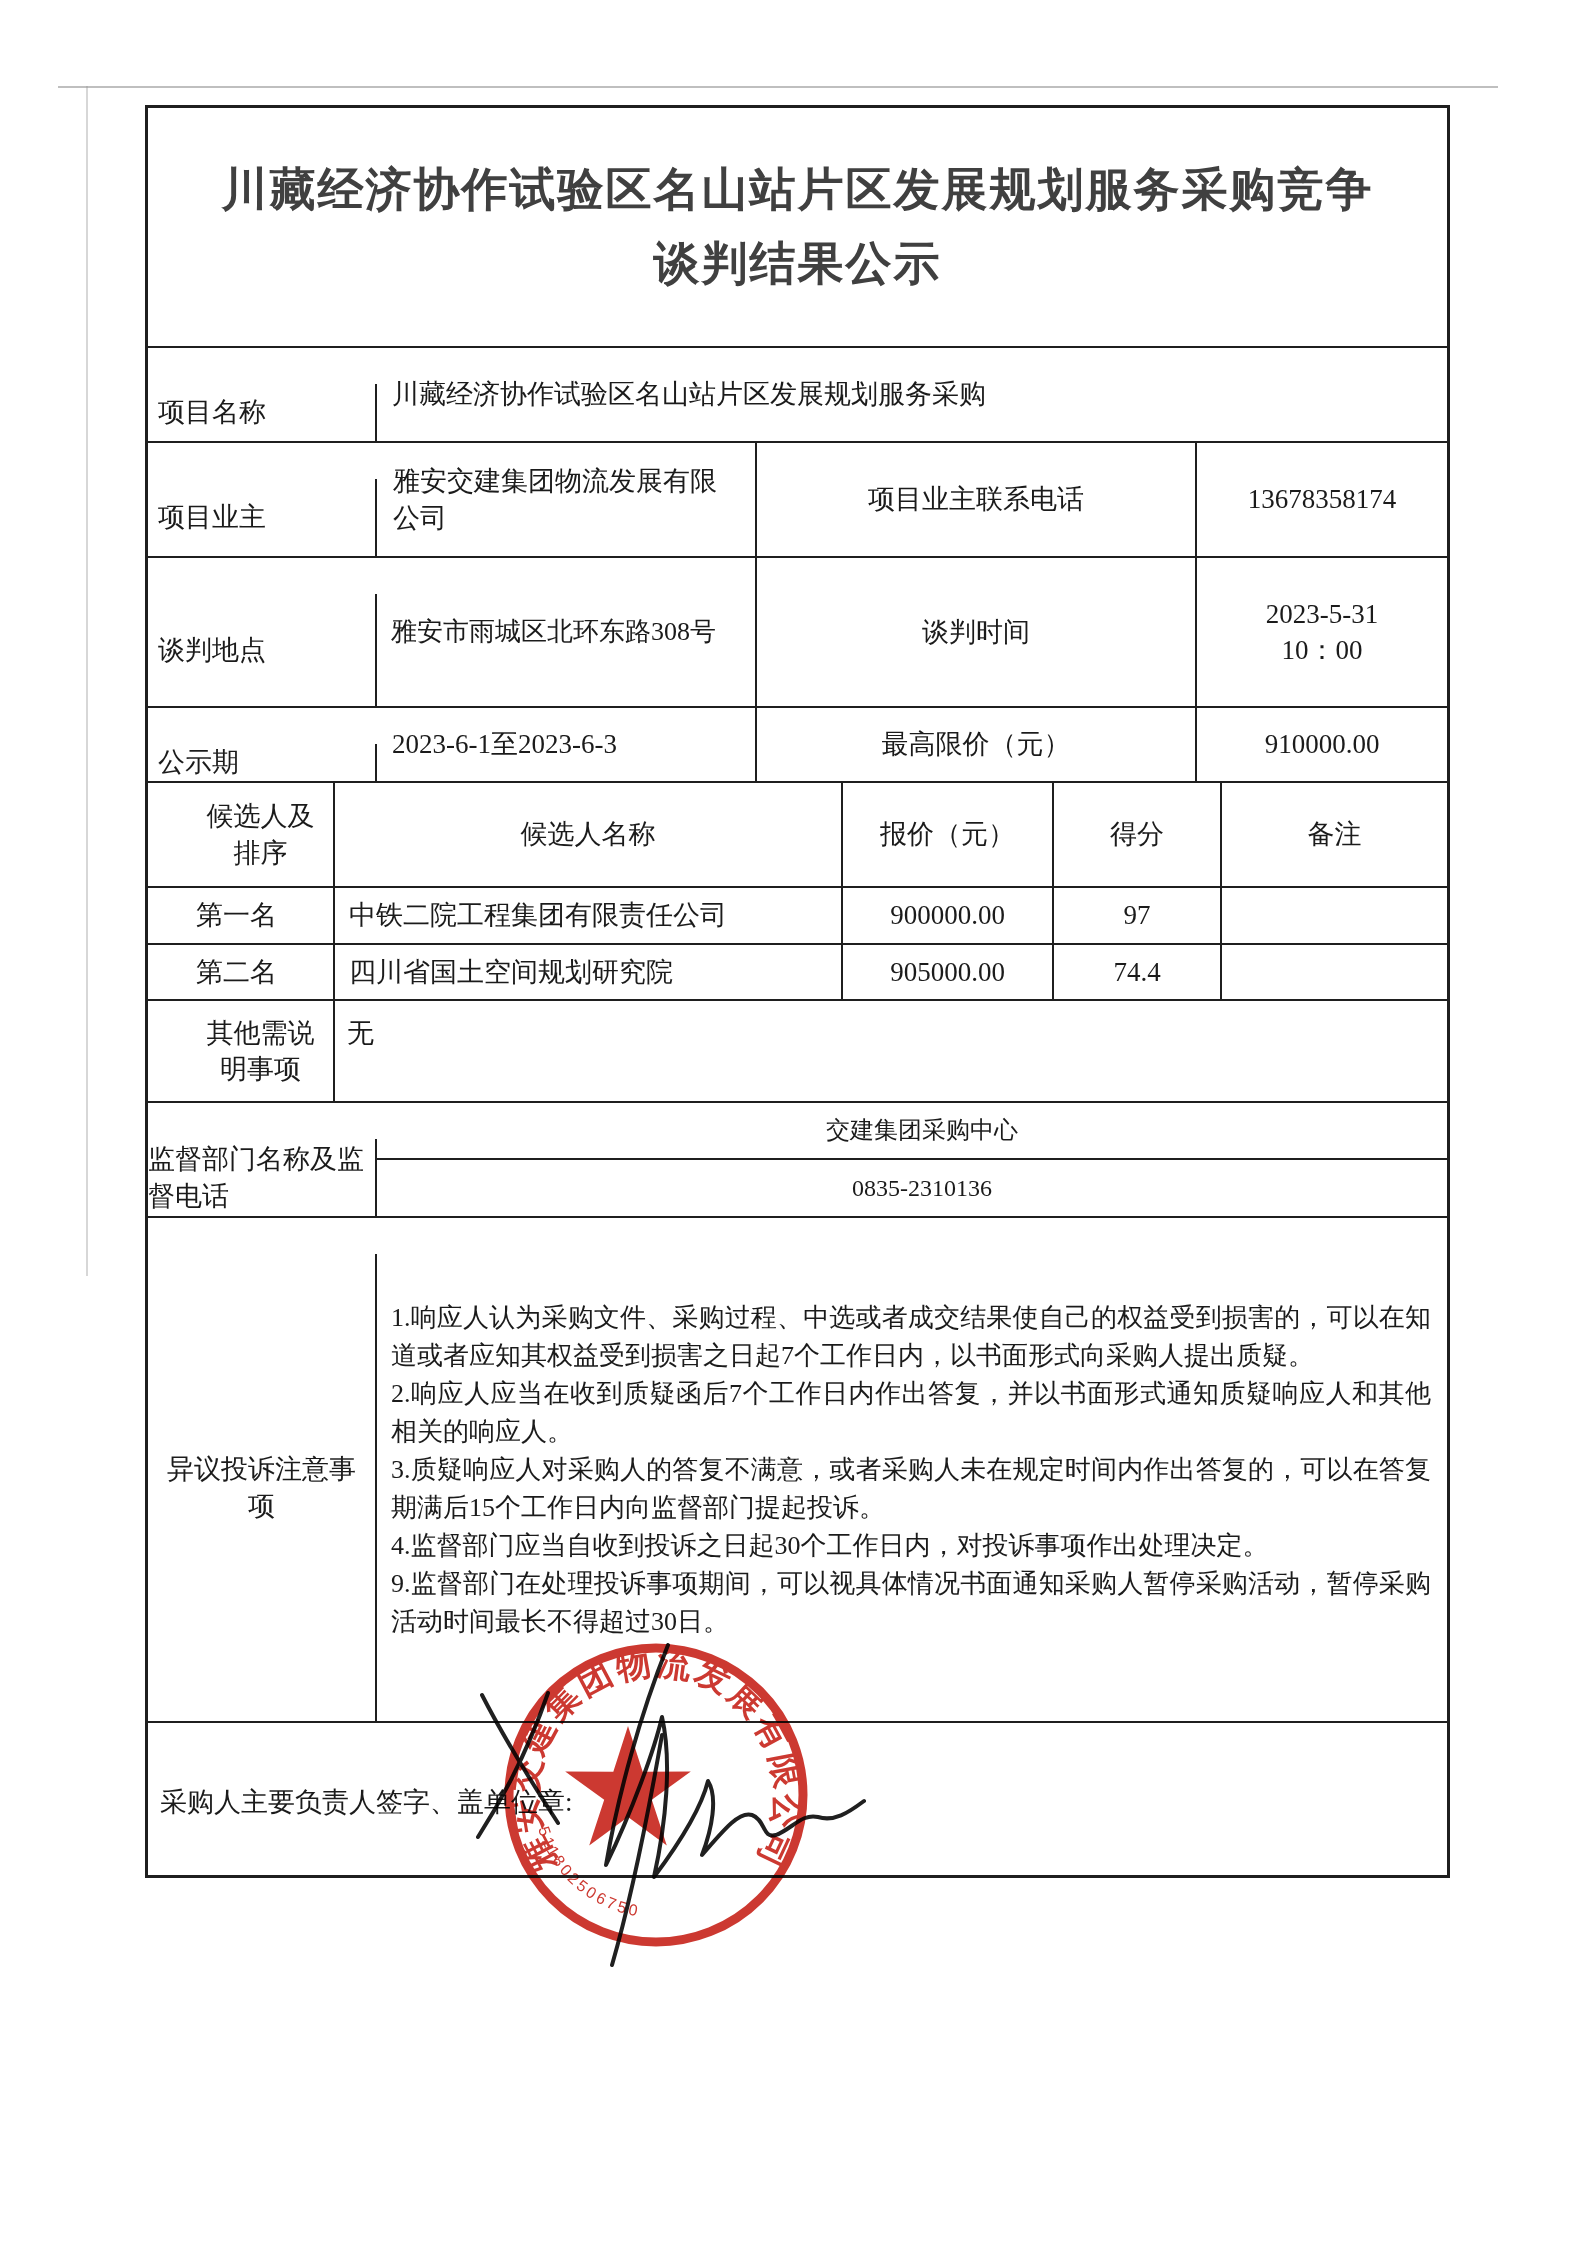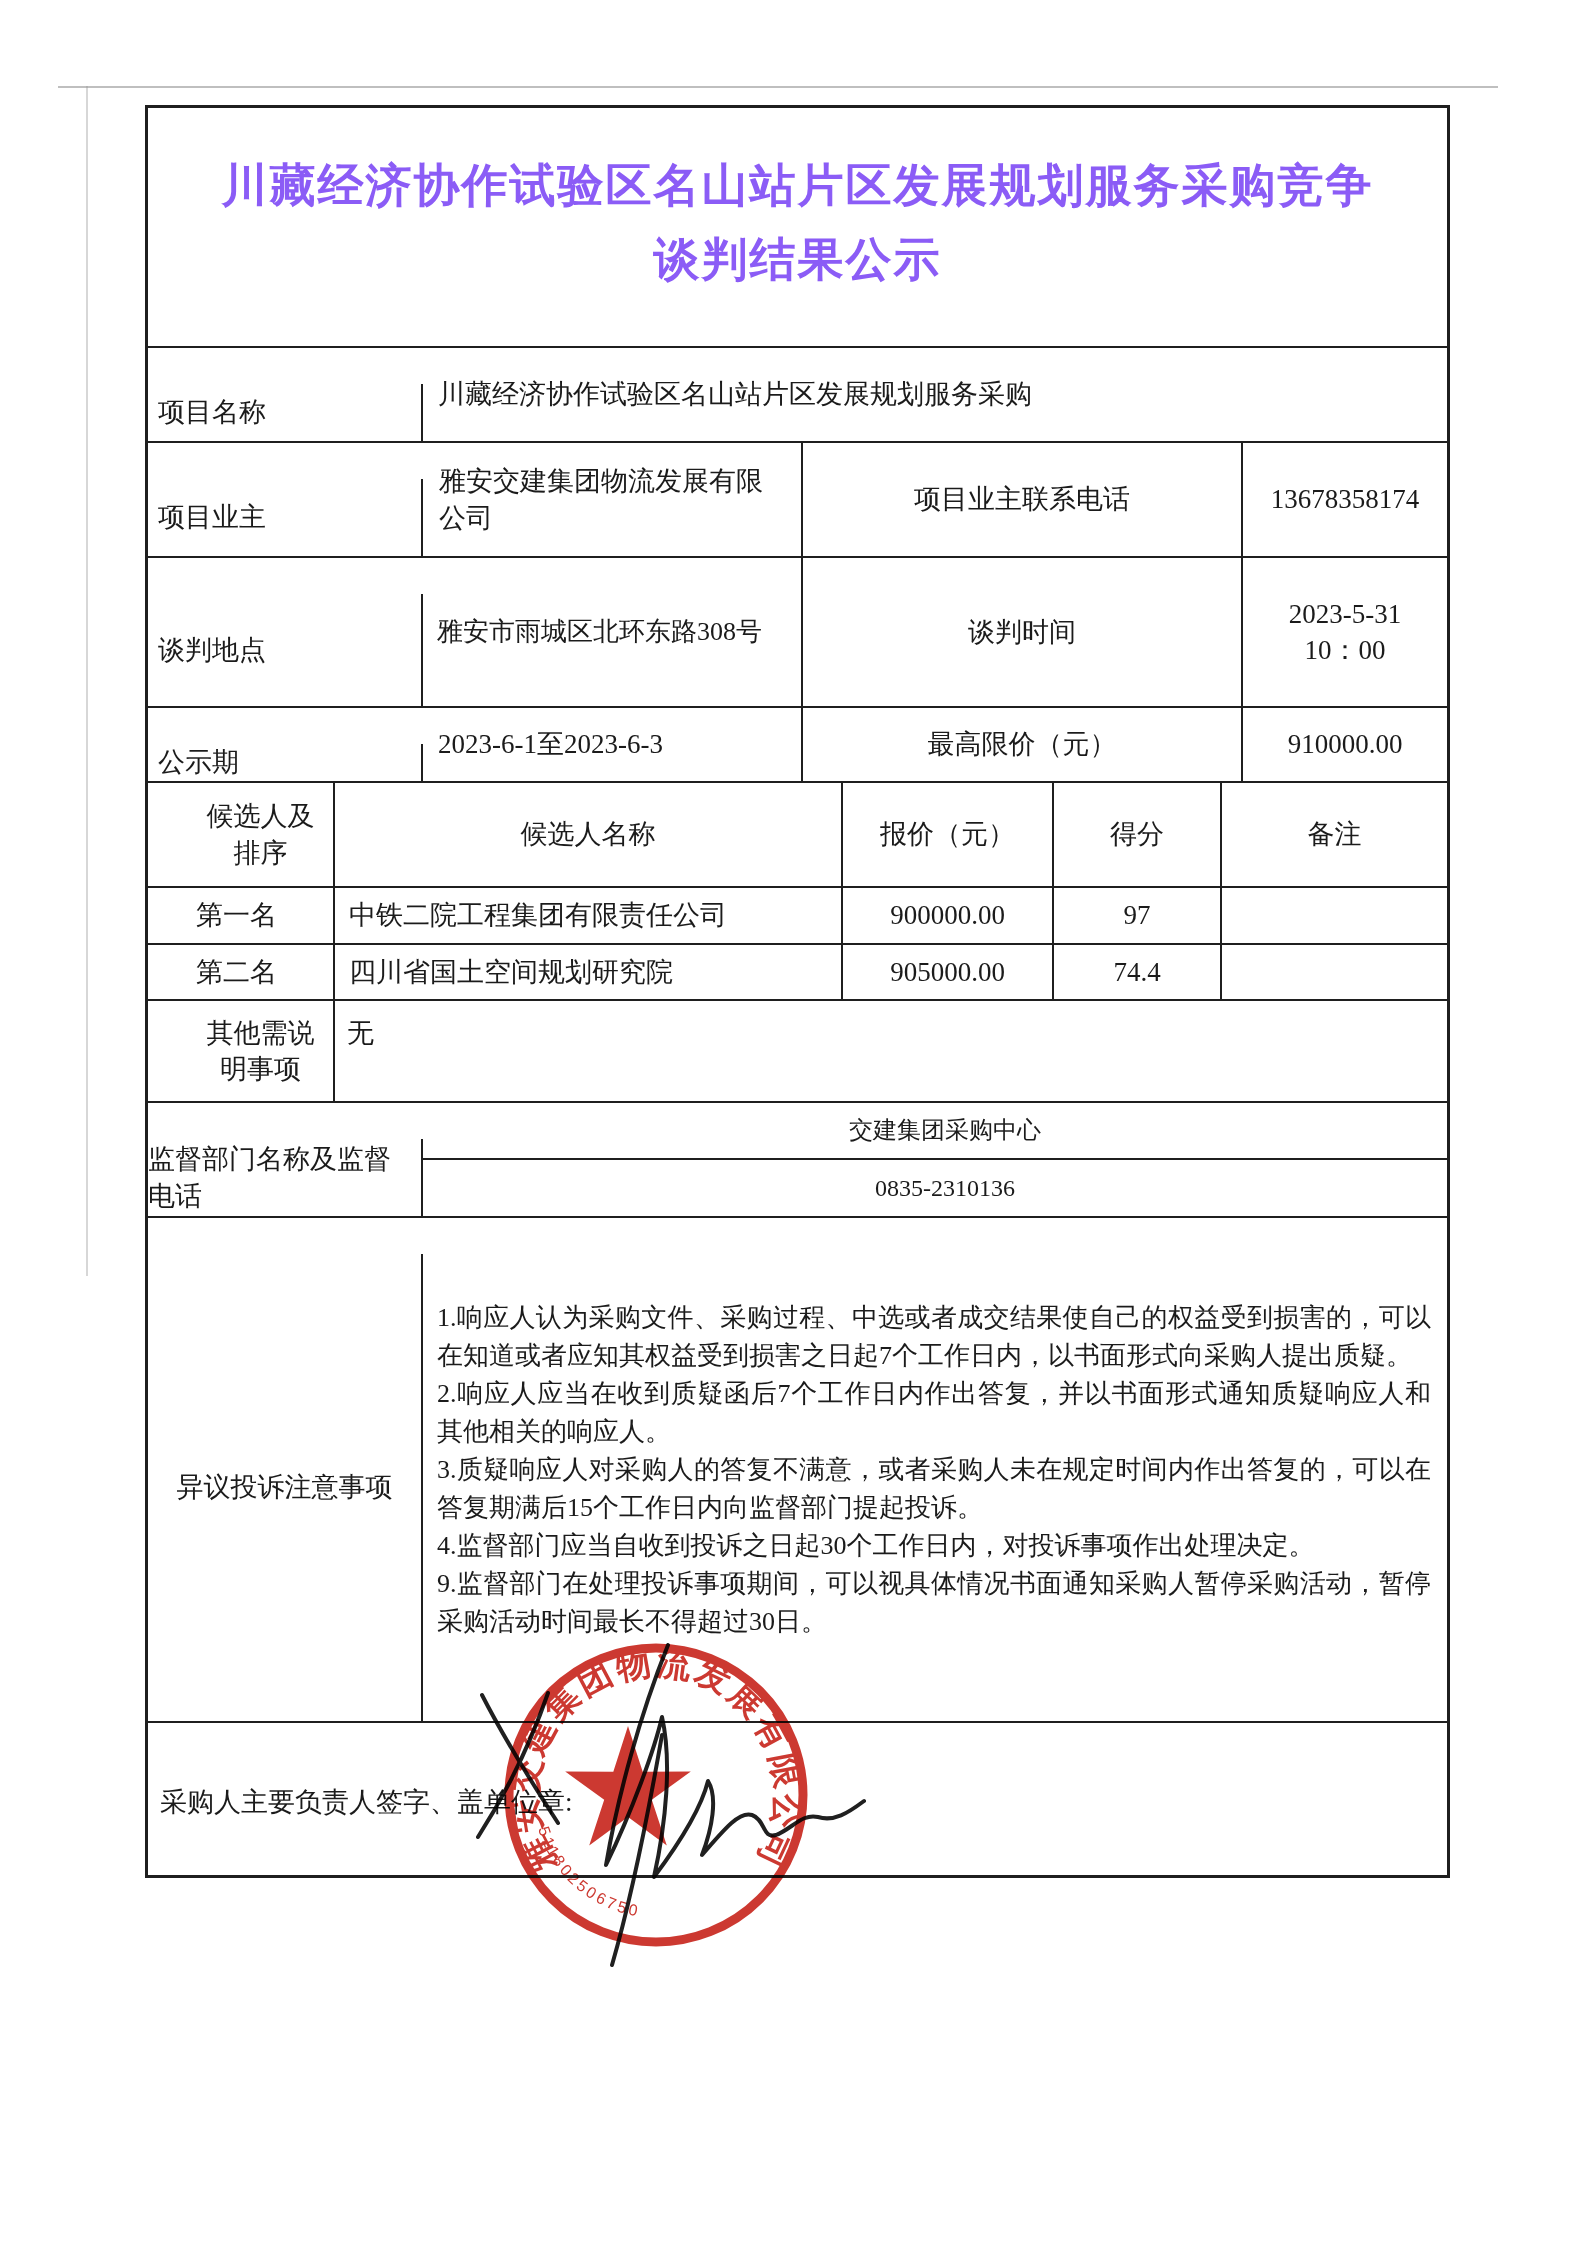--- a/index.html
+++ b/index.html
@@ -17,33 +17,33 @@
     border:3px solid #1f1f1f;box-sizing:border-box;background:transparent;z-index:1;
   }
   .row{display:flex;border-bottom:2px solid #1f1f1f;box-sizing:border-box;}
   .row:last-child{border-bottom:none;}
   .cell{
     border-right:2px solid #1f1f1f;box-sizing:border-box;
     display:flex;align-items:center;font-size:27px;line-height:1.35;
     padding:4px 10px;overflow:hidden;
   }
   .cell.last{border-right:none;flex:1;}
-  .w275{width:275px;margin-top:36px;} .w380{width:380px;} .w440{width:440px;}
+  .w275{width:229px;margin-top:36px;} .w380{width:380px;} .w440{width:440px;}
   .w147{width:147px;margin-left:40px;} .w508{width:508px;} .w245{width:211px;} .w200{width:168px;}
   .center{justify-content:center;text-align:center;}
   .left{justify-content:flex-start;text-align:left;}
   .pre{white-space:pre-line;}
   .padL{padding-left:15px;}
 
   .title-row{align-items:center;}
   .title-cell{border-right:none;flex:1;justify-content:center;padding:0 60px;}
   h1.doc-title{
-    margin:0;font-family:Liberation Mono, monospace;
+    margin:0;font-family:Liberation Sans, sans-serif;
     font-weight:bold;font-size:46px;line-height:1.6;letter-spacing:2px;
-    text-align:center;color:#8b5cf6;
+    text-align:center;color:#404040;
   }
 
   
   .sup-stack{flex:1;display:flex;flex-direction:column;padding:0;align-items:stretch;border-right:none;}
   .sup-sub{display:flex;align-items:center;justify-content:center;font-size:24px;box-sizing:border-box;padding-left:20px;}
   .sup-sub.first{height:57px;border-bottom:2px solid #1f1f1f;}
   .sup-sub.second{flex:1;}
 
   
   .obj-text{flex:1;border-right:none;flex-direction:column;justify-content:center;align-items:stretch;padding:10px 16px 10px 14px;}

